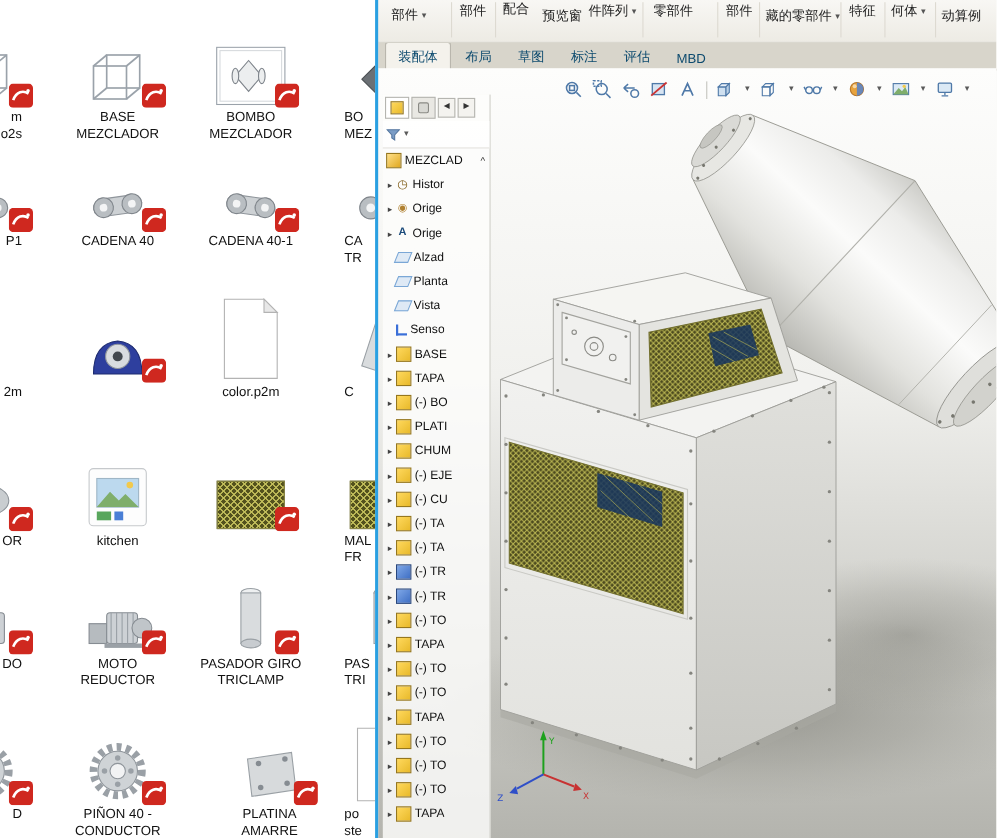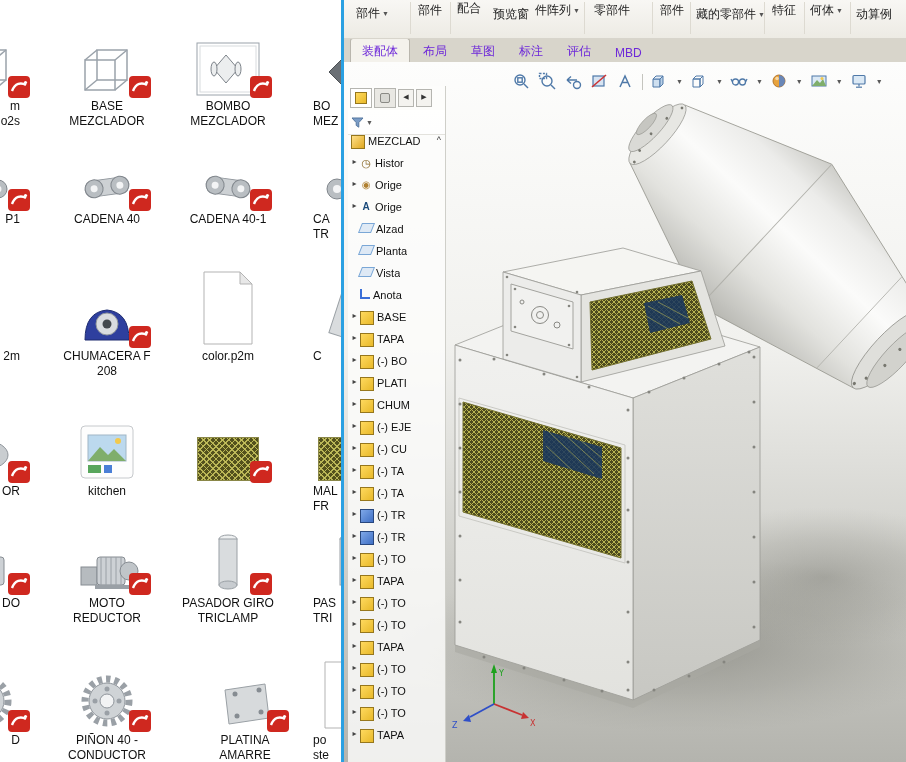--- a/index.html
+++ b/index.html
@@ -20,21 +20,21 @@
                      repeating-linear-gradient(135deg,rgba(196,192,92,.9) 0 1.2px,transparent 1.2px 4.5px);}
 
   
   .sw{position:absolute;left:341px;top:0;width:565px;height:762px;box-sizing:border-box;
       border-left:3px solid #2aa0e2;background:#f2f1ec;}
   .ribbon{position:relative;height:38px;background:linear-gradient(#f8f7f4,#edebe4);border-bottom:1px solid #d8d5cc;}
   .ritem{position:absolute;font-size:12px;color:#222;white-space:nowrap;cursor:default;}
   .rcaret{font-size:7px;color:#555;margin-left:2px;vertical-align:1px;}
   .rdiv{position:absolute;top:2px;bottom:4px;width:1px;background:#dddad1;}
   .tabbar{height:24px;background:#d8d5cb;border-bottom:1px solid #b2afa6;display:flex;align-items:flex-end;padding-left:6px;}
-  .tab{padding:4px 11px 3px;font-size:12px;color:#6d28d9;margin-right:2px;border-radius:3px 3px 0 0;}
+  .tab{padding:4px 11px 3px;font-size:12px;color:#0c4a6e;margin-right:2px;border-radius:3px 3px 0 0;}
   .tab.active{background:#f4f2ec;border:1px solid #b9b6ad;border-bottom:1px solid #f4f2ec;margin-bottom:-1px;}
 
   .viewport{position:absolute;left:0;top:62px;width:562px;height:700px;overflow:hidden;
     background:linear-gradient(180deg,#fdfdfc 0%,#f1f1ee 40%,#cfcfca 72%,#b4b4ae 100%);}
   .model{position:absolute;left:0;top:0;}
   .model text{font-family:"DejaVu Sans",sans-serif;}
 
   
   .hud{position:absolute;left:168px;top:10px;display:flex;align-items:center;gap:7px;z-index:5;}
   .hudi{width:19px;height:19px;}
@@ -45,21 +45,21 @@
   
   .tree{position:absolute;left:4px;top:24px;width:97px;bottom:0;z-index:6;
         background:rgba(253,253,251,.82);border-right:1px solid #cfcfc9;font-size:11px;color:#111;}
   .thead{display:flex;align-items:center;gap:2px;height:24px;padding:0 2px;}
   .ttab{width:20px;height:18px;border:1px solid #b5b5b0;background:#fff;display:flex;align-items:center;justify-content:center;}
   .ttab.mut{background:#e9e8e3;}
   .minicube{width:10px;height:10px;background:linear-gradient(135deg,#ffd95e,#e8b92a);border:1px solid #96771d;}
   .minidot{width:8px;height:8px;border:1px solid #8a8a85;border-radius:2px;background:#d8d8d3;}
   .tnav{width:14px;height:16px;border:1px solid #b5b5b0;background:#f4f3ef;font-size:7px;line-height:14px;text-align:center;color:#333;}
   .tfilter{display:flex;align-items:center;height:24px;gap:2px;padding:0 3px;background:rgba(255,255,255,.75);border-bottom:1px solid #e3e2dd;}
-  .trow{height:22px;display:flex;white-space:nowrap;overflow:hidden;padding-left:2px;}
+  .trow{height:22px;display:flex;align-items:center;white-space:nowrap;overflow:hidden;padding-left:2px;}
   .texp{width:9px;flex:0 0 auto;font-size:8px;color:#444;text-align:center;}
   .tlab{overflow:hidden;}
   .tcollapse{margin-left:auto;padding-right:4px;font-size:9px;color:#333;}
   .ti{width:12px;height:12px;margin:0 3px 0 1px;flex:0 0 auto;display:flex;align-items:center;justify-content:center;}
   .ti.part-y{background:linear-gradient(135deg,#ffd95e,#e8b92a);border:1px solid #96771d;}
   .ti.part-b{background:linear-gradient(135deg,#7fa8e8,#3f6fc4);border:1px solid #28477e;}
   .ti.asm{background:linear-gradient(135deg,#ffe08a,#e0a820);border:1px solid #96771d;}
   .ti.hist::before{content:"◷";color:#8a6a2a;font-size:11px;line-height:12px;}
   .ti.sens::before{content:"◉";color:#b08030;font-size:10px;line-height:12px;}
   .ti.anno::before{content:"A";color:#1a4a7a;font-weight:bold;font-size:10px;line-height:12px;}
@@ -246,24 +246,20 @@
             <path d="M8,44 Q8,16 30,14 Q52,16 52,44 Z" fill="#2e3f9e" stroke="#1c2a6e"></path>
             <circle cx="30" cy="28" r="11" fill="#d9dcdf" stroke="#8f959b"></circle>
             <circle cx="30" cy="28" r="4.5" fill="#43484d"></circle>
           </svg>
         <svg class="swb" viewBox="0 0 22 22">
             <rect width="22" height="22" rx="4" fill="#cf281f"></rect>
             <path d="M4,15 C7,7 13,6 18,9" stroke="#fff" stroke-width="2.4" fill="none"></path>
             <circle cx="17.5" cy="6.5" r="1.6" fill="#fff"></circle>
           </svg>
       </div>
-      <div class="flabel">
-          <div>CHUMACERA F</div>
-          <div>208</div>
-        </div>
     </div>
     <div class="fcell" style="left:168px;top:268px">
       <div class="fico">
         <svg width="56" height="76">
             <path d="M4,2 h36 l12,12 v60 h-48 z" fill="#fff" stroke="#b3b3b3"></path>
             <path d="M40,2 l12,12 h-12 z" fill="#e8e8e8" stroke="#b3b3b3"></path>
           </svg>
       </div>
       <div class="flabel">
           <div>color.p2m</div>
@@ -804,21 +800,21 @@
             <span class="tlab">Planta</span>
           </div>
         <div class="trow">
             <span class="texp"></span>
             <span class="ti plane"></span>
             <span class="tlab">Vista</span>
           </div>
         <div class="trow">
             <span class="texp"></span>
             <span class="ti orig"></span>
-            <span class="tlab">Anota</span>
+            <span class="tlab">Senso</span>
           </div>
         <div class="trow">
             <span class="texp">▸</span>
             <span class="ti part-y"></span>
             <span class="tlab">BASE</span>
           </div>
         <div class="trow">
             <span class="texp">▸</span>
             <span class="ti part-y"></span>
             <span class="tlab">TAPA</span>

